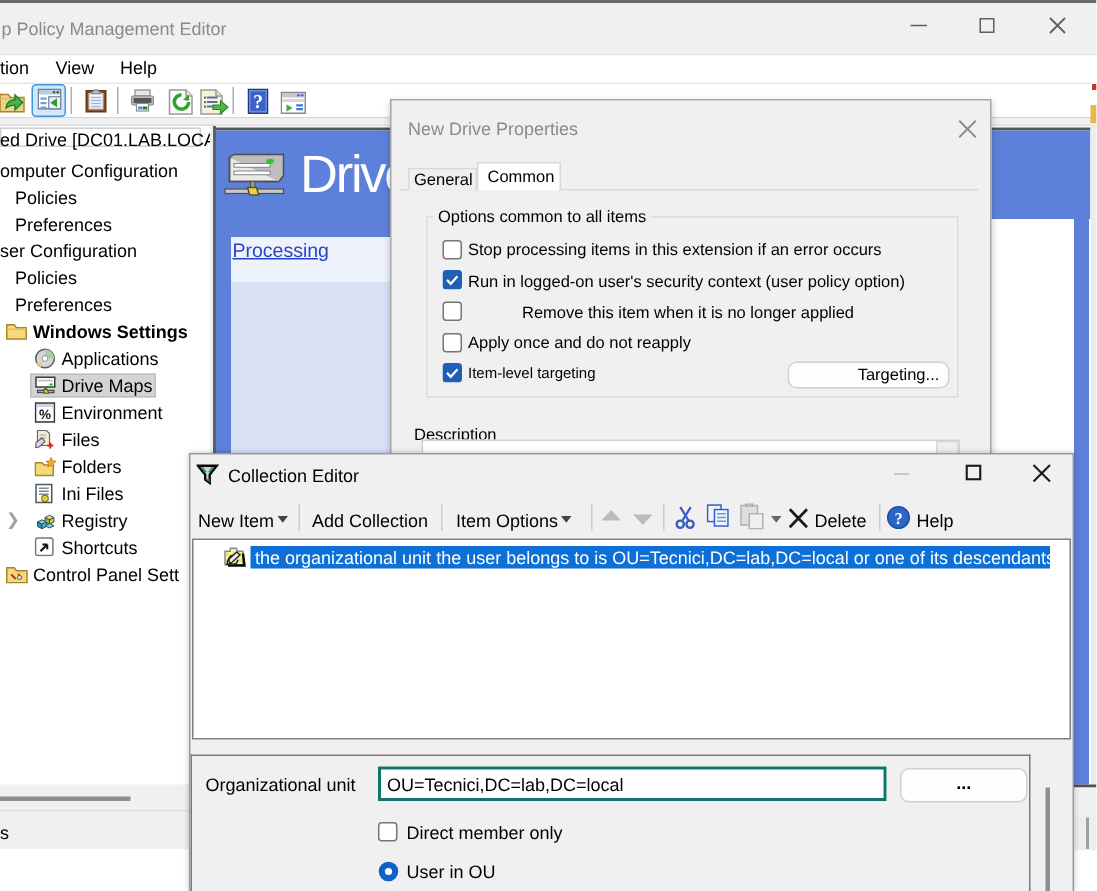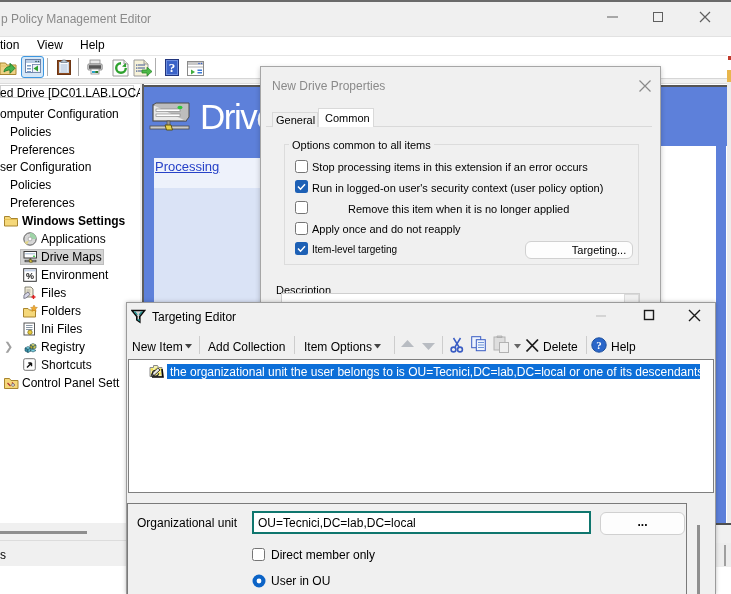--- a/index.html
+++ b/index.html
@@ -290,21 +290,21 @@
 <div class="abs" style="left:624px;top:294px;width:15px;height:10px;background:#f0f0f0;border:1px solid #dadada;"></div>
 
 <div id="te" class="abs" style="left:126px;top:302px;width:590px;height:292px;background:#f0f0f0;border:1px solid #9b9b9b;border-bottom:none;box-shadow:0 0 4px rgba(0,0,0,0.25);"></div>
 
 <svg class="abs" style="left:131px;top:309px;" width="15" height="15">
   <path d="M1 1.5 h12.5 l-4.7 6 v5.5 l-3 -2.2 v-3.3 z" fill="#d4d4d4" stroke="#0a0a0a" stroke-width="1.6" stroke-linejoin="miter"></path>
   <path d="M2.5 2.5 l3.2 3.8 1 -0.8 -2.2 -3 z" fill="#1a8f8f"></path>
   <path d="M12 2.5 l-3.2 3.8 -1 -0.8 2.2 -3 z" fill="#1a8f8f"></path>
   <path d="M6.3 10.2 l2.5 0 0 2.2 -2.5 -1.6 z" fill="#1a8f8f"></path>
 </svg>
-<div class="abs" style="left:152px;top:310px;">Targeting Editor</div>
+<div class="abs" style="left:152px;top:310px;">Collection Editor</div>
 <svg class="abs" style="left:560px;top:302px;" width="150" height="28">
   <line x1="36" y1="14" x2="46" y2="14" stroke="#b9b9b9" stroke-width="1"></line>
   <rect x="84.5" y="8.5" width="9" height="9" fill="none" stroke="#1a1a1a" stroke-width="1.4"></rect>
   <path d="M129 8 L140 19 M140 8 L129 19" stroke="#1a1a1a" stroke-width="1.4" fill="none"></path>
 </svg>
 
 <div class="abs" style="left:132px;top:340px;">New Item</div>
 <svg class="abs" style="left:185px;top:344px;" width="8" height="6">
       <path d="M0 0 h7 l-3.5 4.5 z" fill="#444"></path>
     </svg>

